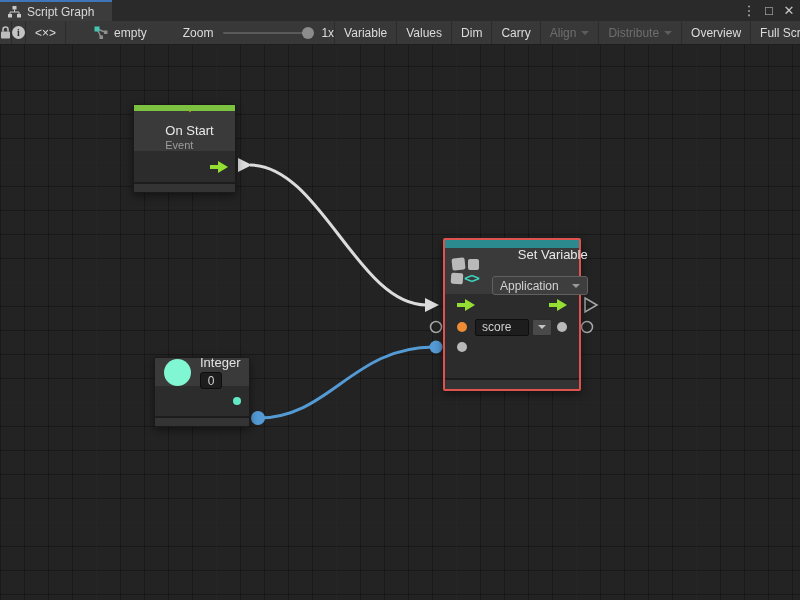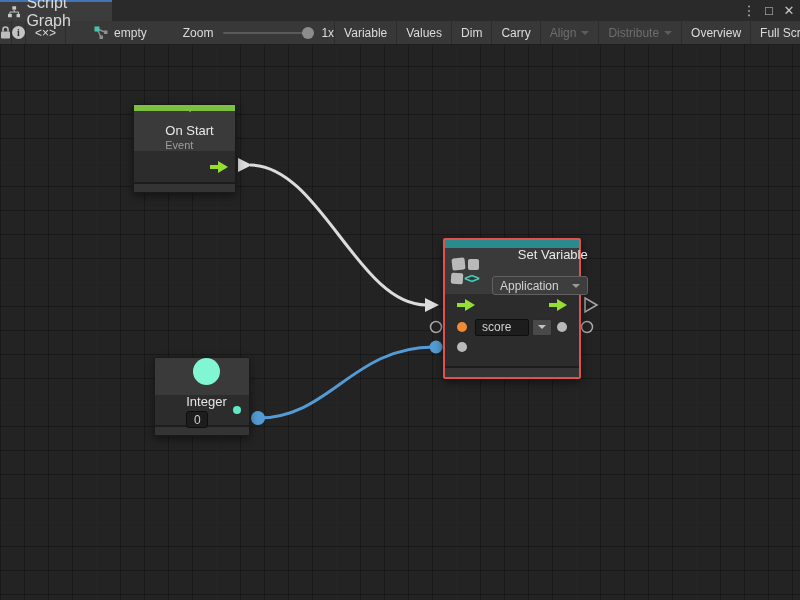--- a/index.html
+++ b/index.html
@@ -2,21 +2,21 @@
 <html><head>
 <meta charset="utf-8">
 <style>
   * { margin:0; padding:0; box-sizing:border-box; }
   html,body { width:800px; height:600px; overflow:hidden; background:#232323;
               font-family:"Liberation Sans", sans-serif; -webkit-font-smoothing:antialiased; }
 
   
   .titlebar { position:relative; width:800px; height:21px; background:#2a2a2a; display:flex; align-items:stretch; }
   .tab { width:112px; background:#3c3c3c; border-top:2px solid #4076b8; display:flex; align-items:center; gap:6px;
-         padding-left:8px; color:#d8d8d8; font-size:16px; }
+         padding-left:8px; color:#d8d8d8; font-size:12px; }
   .win-controls { position:absolute; right:4px; top:0; height:21px; display:flex; align-items:center; gap:6px;
                   color:#c8c8c8; font-size:13px; }
   .win-controls span { width:14px; text-align:center; cursor:default; }
 
   
   .toolbar { width:800px; height:24px; background:#383838; border-bottom:1px solid #1e1e1e;
              display:flex; align-items:center; color:#dcdcdc; font-size:12px; }
   .tb-btn { height:100%; display:flex; align-items:center; justify-content:center; padding:0 9px;
             border-right:1px solid #2c2c2c; cursor:default; white-space:nowrap; }
   .tb-btn.icon-btn { width:28px; padding:0; }
@@ -86,32 +86,32 @@
   .sv-icon .glyph { position:absolute; left:13px; top:14px; color:#3ed6c0; font-size:14px; font-weight:bold;
                     letter-spacing:-1px; font-family:"DejaVu Sans Mono", monospace; }
   .sv-col { display:flex; flex-direction:column; align-items:flex-end; }
   .sv-title { font-size:13px; color:#e8e8e8; margin-left:2px; }
   .sv-dd { margin-top:14px; height:19px; background:#3e3e3e; border:1px solid #606060; border-radius:3px;
            display:flex; align-items:center; padding:0 7px; font-size:12px; color:#d2d2d2; gap:8px; }
   .set-variable .row { display:flex; align-items:center; padding:0 12px; }
   .row1 { height:22px; justify-content:space-between; }
   .row2 { height:22px; }
   .row3 { height:18px; }
-  .sv-body { padding-bottom:10px; background:#2c2c2c; }
+  .sv-body { padding-bottom:22px; background:#2c2c2c; }
   .score-field { margin-left:8px; width:54px; height:17px; background:#1d1d1d; border:1px solid #0e0e0e;
                  border-radius:2px; font-size:12px; color:#cfcfcf; display:flex; align-items:center; padding-left:6px; }
   .dd-btn { margin-left:3px; width:20px; height:17px; background:#494949; border:1px solid #2a2a2a; border-radius:2px;
             display:flex; align-items:center; justify-content:center; }
   .dd-btn .caret { margin:0; border-top-color:#c3c3c3; }
   .row2 .dot-gray { margin-left:auto; }
   .set-variable .foot { height:11px; background:#343434; border-top:2px solid #1d1d1d; }
 
   
   .integer { left:154px; top:312px; width:96px; }
-  .integer .head { height:37px; padding-left:9px; gap:9px;flex-direction:column; }
+  .integer .head { height:28px; padding-left:9px; gap:9px; }
   .int-circle { width:27px; height:27px; border-radius:50%; background:#80f6d2; flex:none; }
   .int-col { display:flex; flex-direction:column; align-items:flex-start; }
   .int-title { font-size:13px; color:#e4e4e4; }
   .int-value { margin-top:2px; min-width:22px; height:17px; background:#1d1d1d; border:1px solid #0e0e0e;
                border-radius:3px; font-size:12px; color:#cfcfcf; display:flex; align-items:center; justify-content:center;
                padding:0 5px; }
   .integer .body { height:30px; display:flex; align-items:center; justify-content:flex-end; padding-right:8px; }
 </style>
 </head>
 <body>

